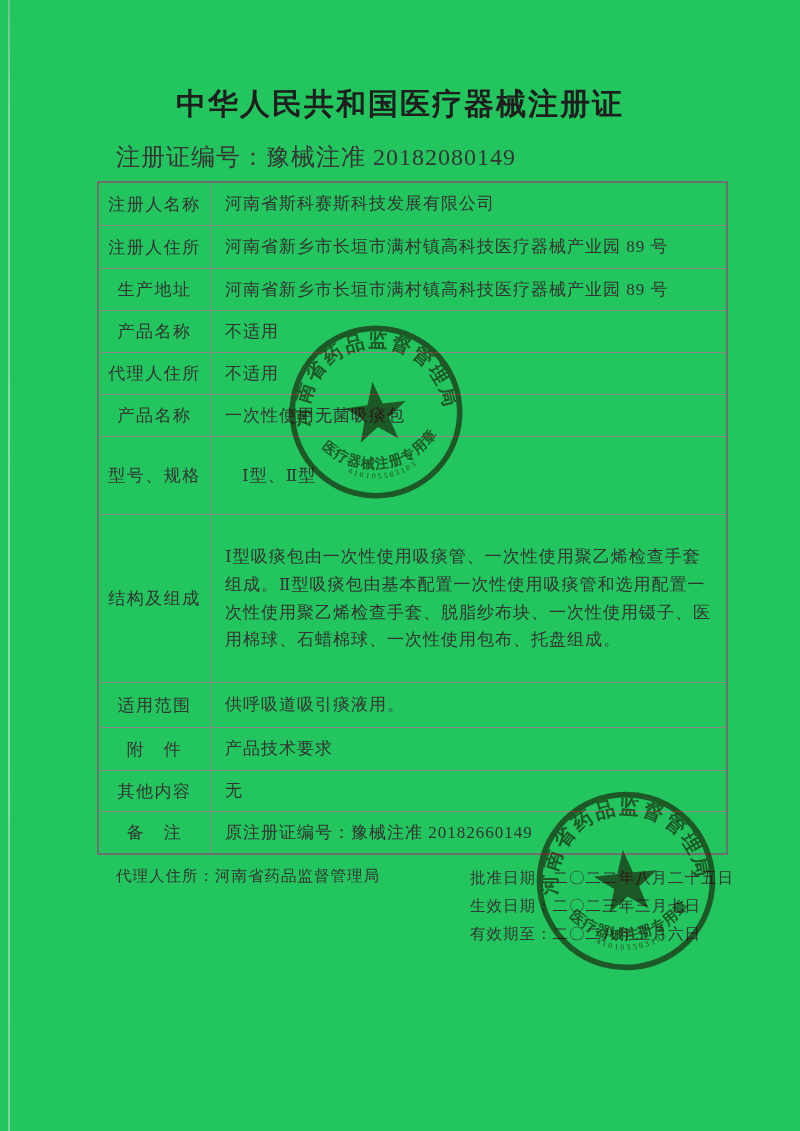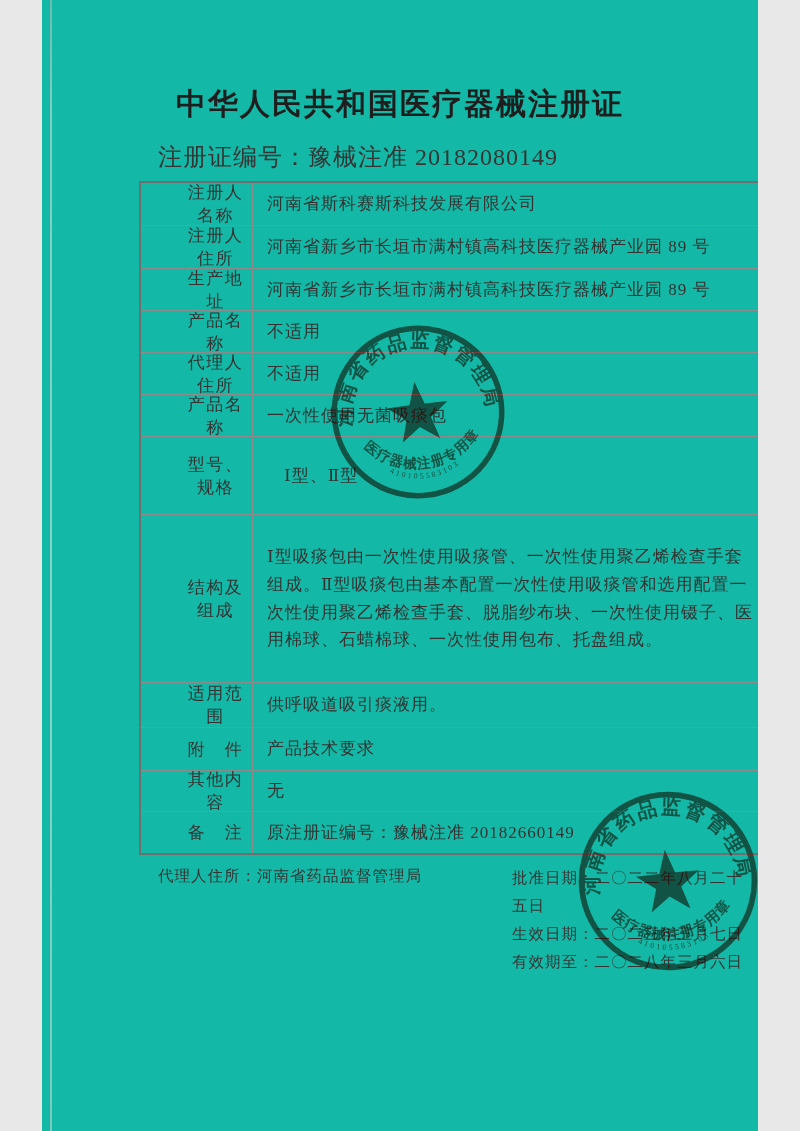--- a/index.html
+++ b/index.html
@@ -1,19 +1,19 @@
 <!DOCTYPE html>
 <html><head>
 <meta charset="utf-8">
 <style>
   * { margin:0; padding:0; box-sizing:border-box; }
   html,body { background:#e8e8e8; }
   .page {
-    position:relative; width:716px; height:1131px; margin:0 auto;
-    background:#14b8a6; overflow:hidden;
+    position:relative; width:800px; height:1131px; margin:0 auto;
+    background:#22c55e; overflow:hidden;
     font-family:"Liberation Serif","DejaVu Serif",serif;
     color:#3a3a3a;
     text-decoration:underline;
   }
   .scan-edge {
     position:absolute; left:8px; top:0; width:2px; height:100%;
     background:linear-gradient(#bbb,#ddd 10%,#e9e9e9 60%,#d5d5d5);
     opacity:.55;
   }
   .title {
@@ -28,21 +28,21 @@
   }
   .cert-table {
     position:absolute; left:97px; top:181px; width:631px;
     border:2px solid #6f6f6f;
   }
   .row { display:flex; border-top:1px solid #8b8b8b; }
   .row:first-child { border-top:none; }
   .cell-label {
     width:112px; flex:0 0 112px; border-right:1px solid #8b8b8b;
     display:flex; align-items:center; justify-content:center;
-    font-size:17px; letter-spacing:1.5px; color:#333; text-align:center;padding-left:38px;
+    font-size:17px; letter-spacing:1.5px; color:#333; text-align:center;
   }
   .cell-value {
     flex:1; display:flex; align-items:center;
     padding:6px 10px 6px 14px; font-size:17px; letter-spacing:1px;
     color:#333; line-height:1.62;
   }
   .h-42 { height:42px; } .h-43 { height:43px; } .h-41 { height:41px; }
   .h-78 { height:78px;gap:17px; } .h-168 { height:168px; } .h-45 { height:45px; }
   .footer-left {
     position:absolute; left:116px; top:866px; font-size:15.5px;

